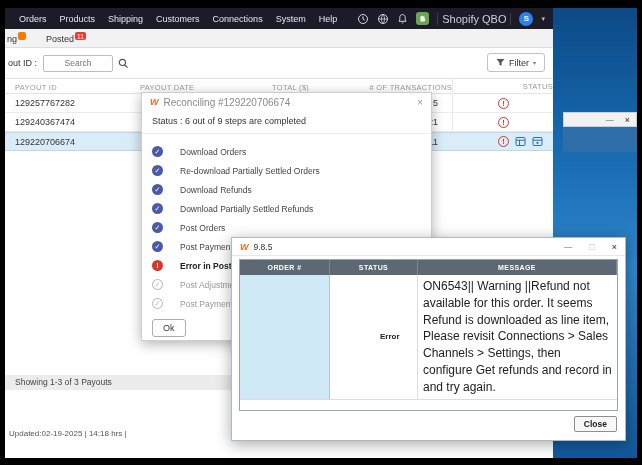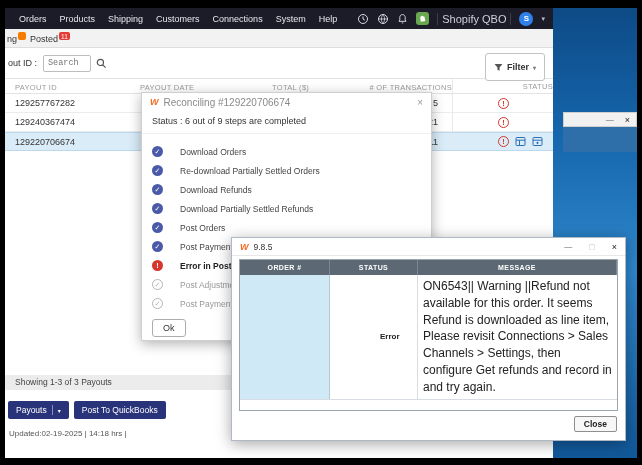--- a/index.html
+++ b/index.html
@@ -26,35 +26,35 @@
   .menu-right { margin-left: auto; display: flex; align-items: center; gap: 8px; }
   .mico { display: inline-flex; align-items: center; }
   .shopify-badge { width: 13px; height: 13px; border-radius: 3px; background: #6aa84f;
                    display: inline-flex; align-items: center; justify-content: center; }
   .store-label { color: #cfcfdb; font-size: 11px; padding: 0 4px; border-left: 1px solid #3c3c4c; border-right: 1px solid #3c3c4c; }
   .avatar { width: 14px; height: 14px; border-radius: 50%; background: #2f80ed; color: #fff; font-size: 8px;
             font-weight: bold; display: inline-flex; align-items: center; justify-content: center; }
   .mcaret { color: #bdbdc9; font-size: 7px; }
 
   .tabbar { height: 19px; background: #f2f2f2; border-bottom: 1px solid #dedede; display: flex; align-items: center;
-            gap: 4px; padding-left: 2px; font-size: 9px; color: #333; }
+            gap: 20px; padding-left: 2px; font-size: 9px; color: #333; }
   .tab { position: relative; display: flex; align-items: flex-start; gap: 1px; padding-top: 2px; }
   .badge { display: inline-flex; align-items: center; justify-content: center; color: #fff; border-radius: 2px;
            font-size: 6.5px; padding: 0 2px; height: 8px; min-width: 8px; position: relative; top: -2px; }
   .badge.orange { background: #f57c00; }
   .badge.red { background: #e53935; }
 
   .searchbar { position: relative; height: 30px; display: flex; align-items: center; padding-left: 3px;
                font-size: 9px; color: #333; }
-  .search { width: 48px; height: 17px; border: 1px solid #bdbdbd; border-radius: 2px; font-size: 8.5px;
-            padding: 0 4px; margin-left: 6px; font-family: Liberation Mono, monospace; }
+  .search { width: 70px; height: 17px; border: 1px solid #bdbdbd; border-radius: 2px; font-size: 8.5px;
+            padding: 0 4px; margin-left: 6px; font-family: Liberation Sans, sans-serif; text-align: center; }
   .search-btn { margin-left: 5px; display: inline-flex; }
-  .filter { position: absolute; right: 8px; top: 5px; height: 28px; display: inline-flex; align-items: center;
+  .filter { position: absolute; right: 8px; top: 5px; height: 19px; display: inline-flex; align-items: center;
             gap: 4px; background: #fff; border: 1px solid #c3c3c3; border-radius: 3px; font-size: 9px; color: #333;
-            padding: 0 8px; font-family: "Liberation Sans", sans-serif; font-weight: bold; }
+            padding: 0 8px; font-family: "Liberation Sans", sans-serif; }
   .fcaret { font-size: 6px; color: #777; }
 
   .thead, .trow { display: grid; grid-template-columns: 135px 132px 72px 108px 1fr; align-items: center; }
   .thead { height: 16px; border-top: 1px solid #e3e3e3; border-bottom: 1px solid #e3e3e3; color: #9a9a9a;
            font-size: 7.5px; letter-spacing: .3px; }
   .trow { height: 19px; border-bottom: 1px solid #ececec; font-size: 9px; color: #333; }
   .trow.selected { background: #d9ecf8; border-top: 1px solid #bcd8ec; border-bottom: 1px solid #bcd8ec; }
   .c1 { padding-left: 10px; }
   .c4 { text-align: right; padding-right: 14px; }
   .thead .c4, .thead .c5 { text-align: right; padding: 0; }
@@ -247,30 +247,20 @@
           <svg width="11" height="11" viewBox="0 0 11 11">
               <rect x="1" y="1.5" width="9" height="8" rx="1" fill="none" stroke="#2f6fb3" stroke-width="1"></rect>
               <path d="M1 4.2h9M5.5 5.7v2.4M4.3 6.9h2.4" fill="none" stroke="#2f6fb3" stroke-width="1"></path>
             </svg>
         </span>
       </div>
     </div>
 
     <div class="showing">Showing 1-3 of 3 Payouts</div>
 
-    <div class="action-buttons">
-      <button class="navy-btn">
-        <span>Payouts</span>
-        <span class="divider"></span>
-        <span class="bcaret">▾</span>
-      </button>
-      <button class="navy-btn">
-        <span>Post To QuickBooks</span>
-      </button>
-    </div>
 
     <div class="updated">Updated:02-19-2025 | 14:18 hrs |</div>
   </div>
 
   <div class="dlg1">
     <div class="d1-head">
       <span class="wlogo">W</span>
       <span class="d1-title">Reconciling #129220706674</span>
       <span class="d1-close">×</span>
     </div>

